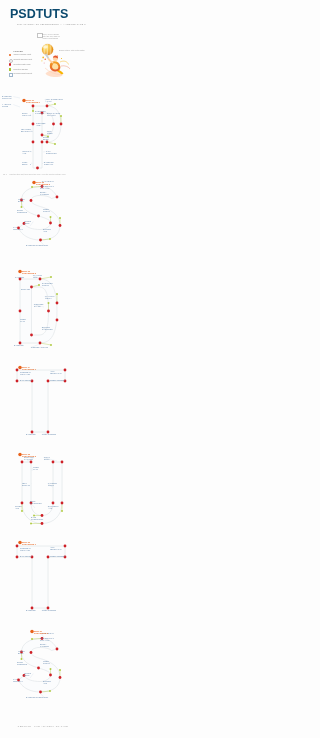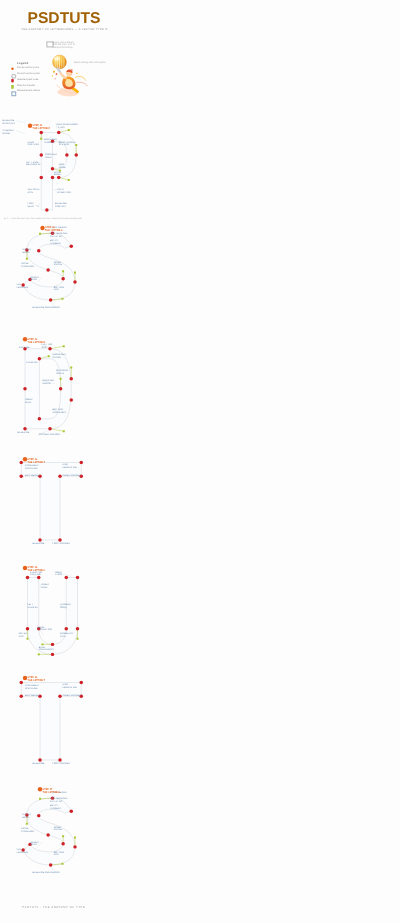--- a/index.html
+++ b/index.html
@@ -1,21 +1,21 @@
 <!DOCTYPE html>
 <html><head>
 <meta charset="utf-8">
 <style>
   html,body{margin:0;padding:0;}
   body{width:86px;height:738px;background:#fdfdfd;position:relative;overflow:hidden;
        font-family:"Liberation Sans",sans-serif;}
   .page{position:absolute;left:0;top:0;width:86px;height:738px;background:#fdfdfd;}
 
   .title{position:absolute;left:10px;top:9px;font-size:12.5px;font-weight:bold;
-         letter-spacing:0px;color:#a16207;line-height:10px;white-space:nowrap;margin-left:12px;}
+         letter-spacing:0px;color:#0c4a6e;line-height:10px;white-space:nowrap;}
   .subtitle{position:absolute;left:17px;top:23.2px;font-size:2.1px;letter-spacing:0.3px;
             color:#8f8f8f;white-space:nowrap;}
   .tagbox{position:absolute;left:37px;top:32.4px;width:26px;height:6px;}
   .tagicon{position:absolute;left:0;top:0.6px;width:3.6px;height:3.4px;
            border:0.35px solid #c4c4c4;background:#fff;}
   .tagtext{position:absolute;left:5px;top:0.2px;font-size:1.85px;color:#a0a0a0;
            line-height:2.3px;width:21px;letter-spacing:0.1px;}
 
   .legend{position:absolute;left:8px;top:49.5px;width:24px;}
   .legend .lt{font-size:2.3px;font-weight:bold;color:#6f6f6f;letter-spacing:0.2px;

